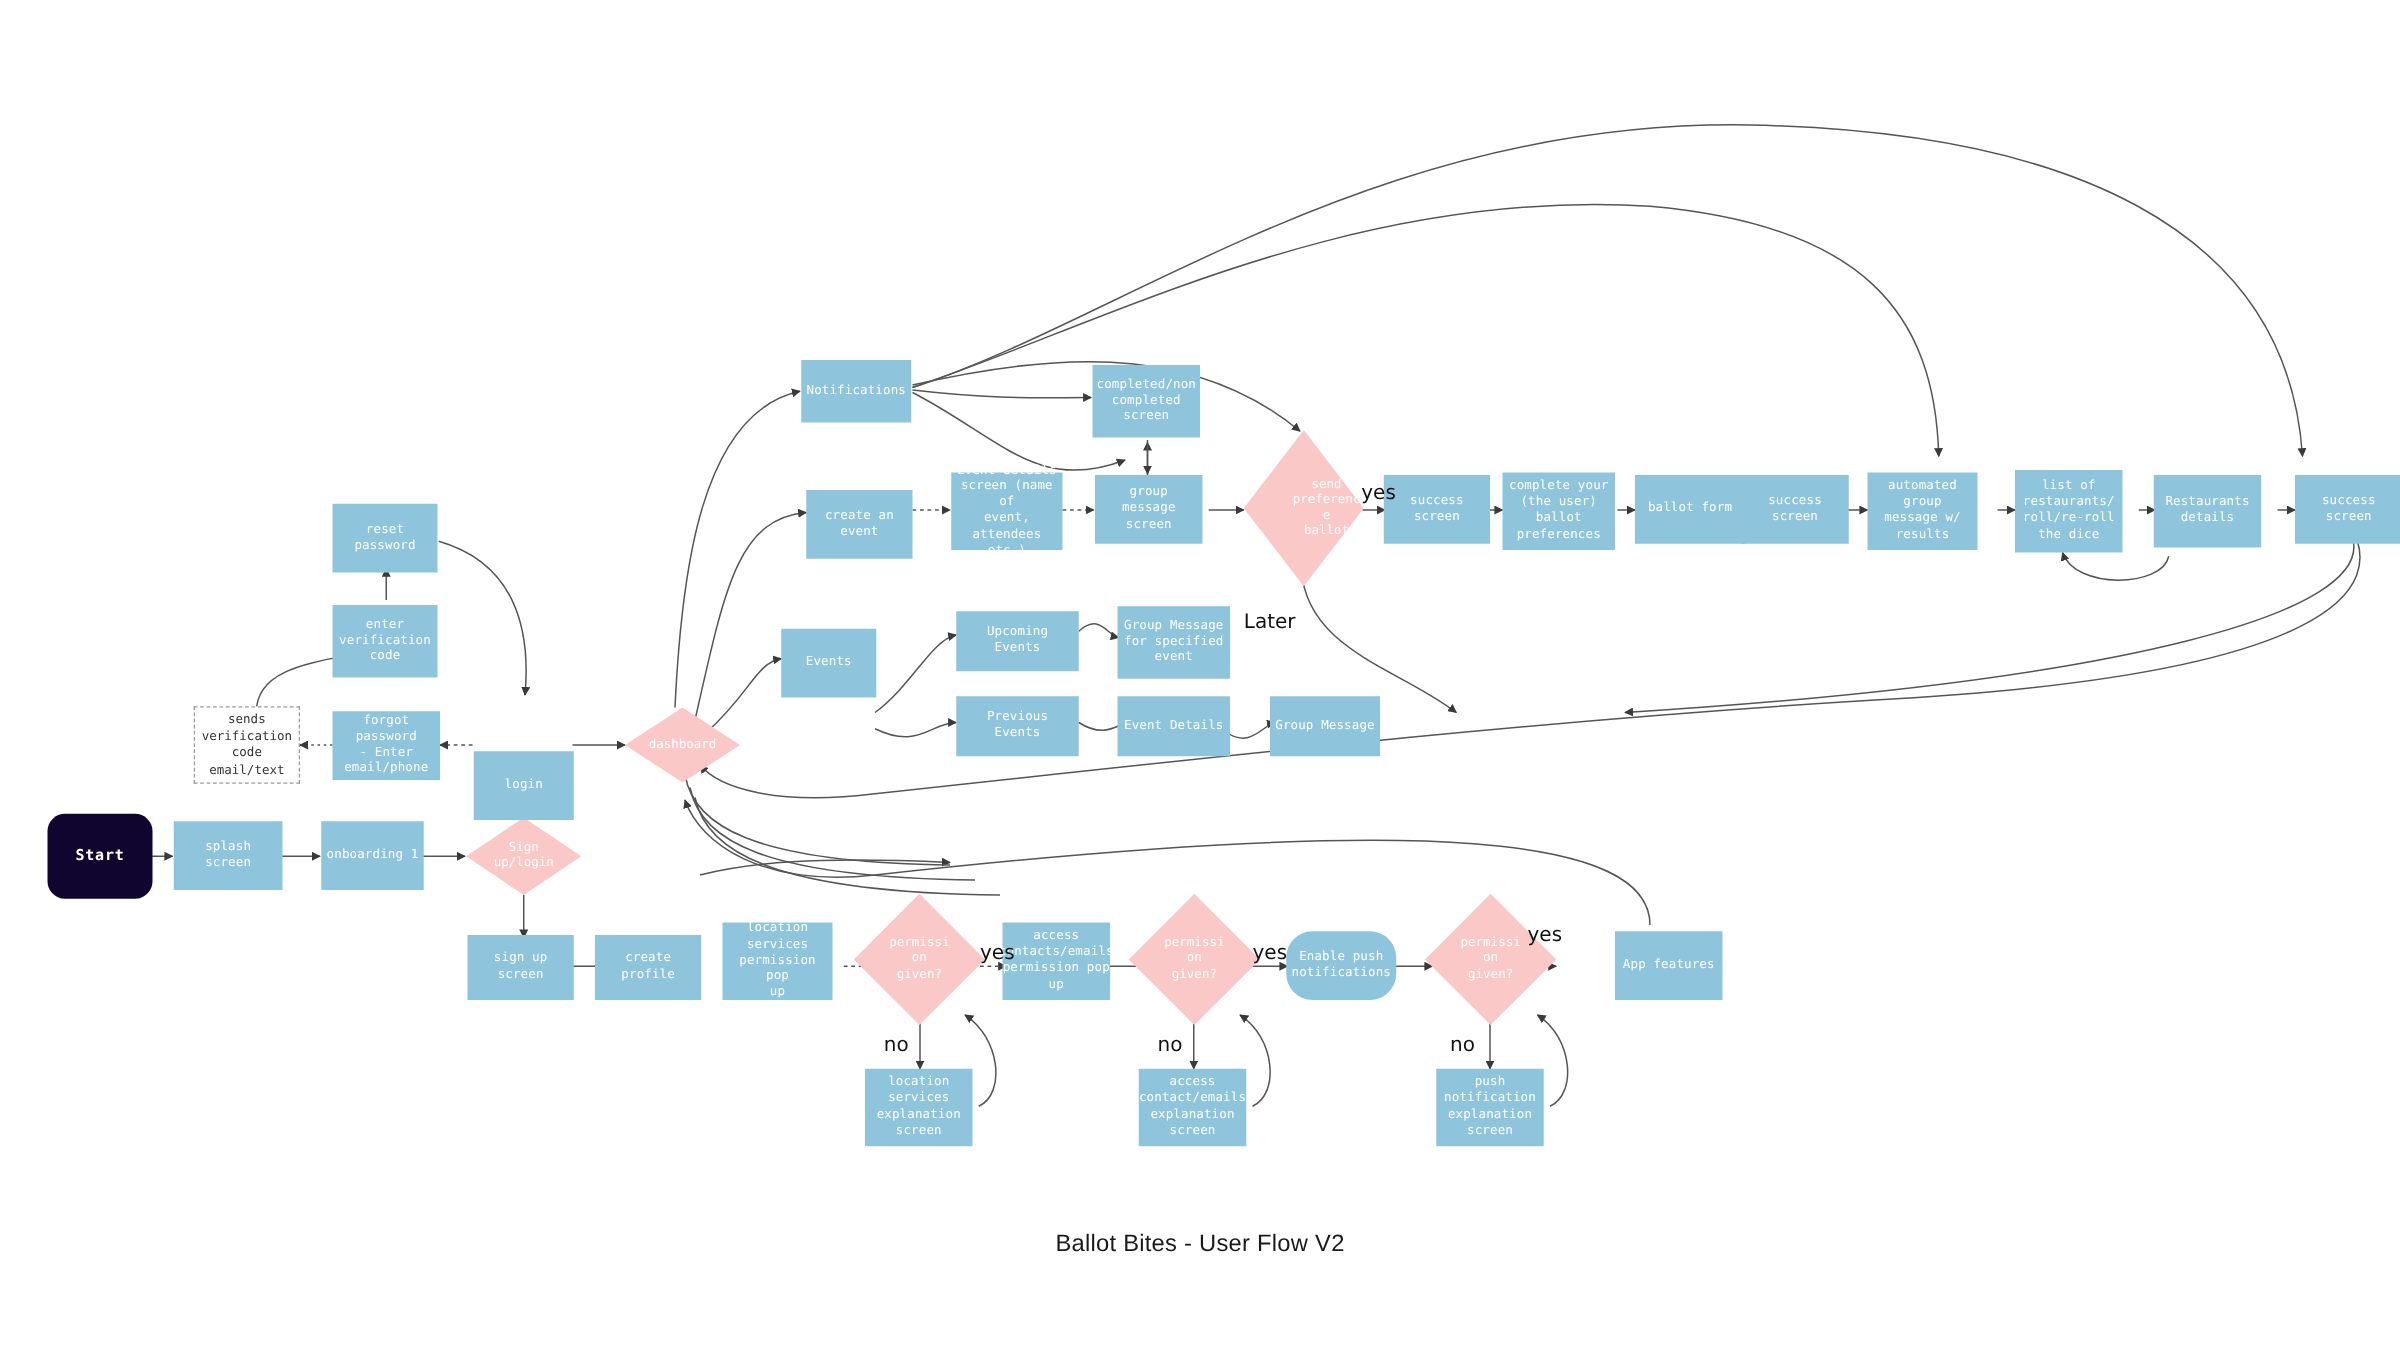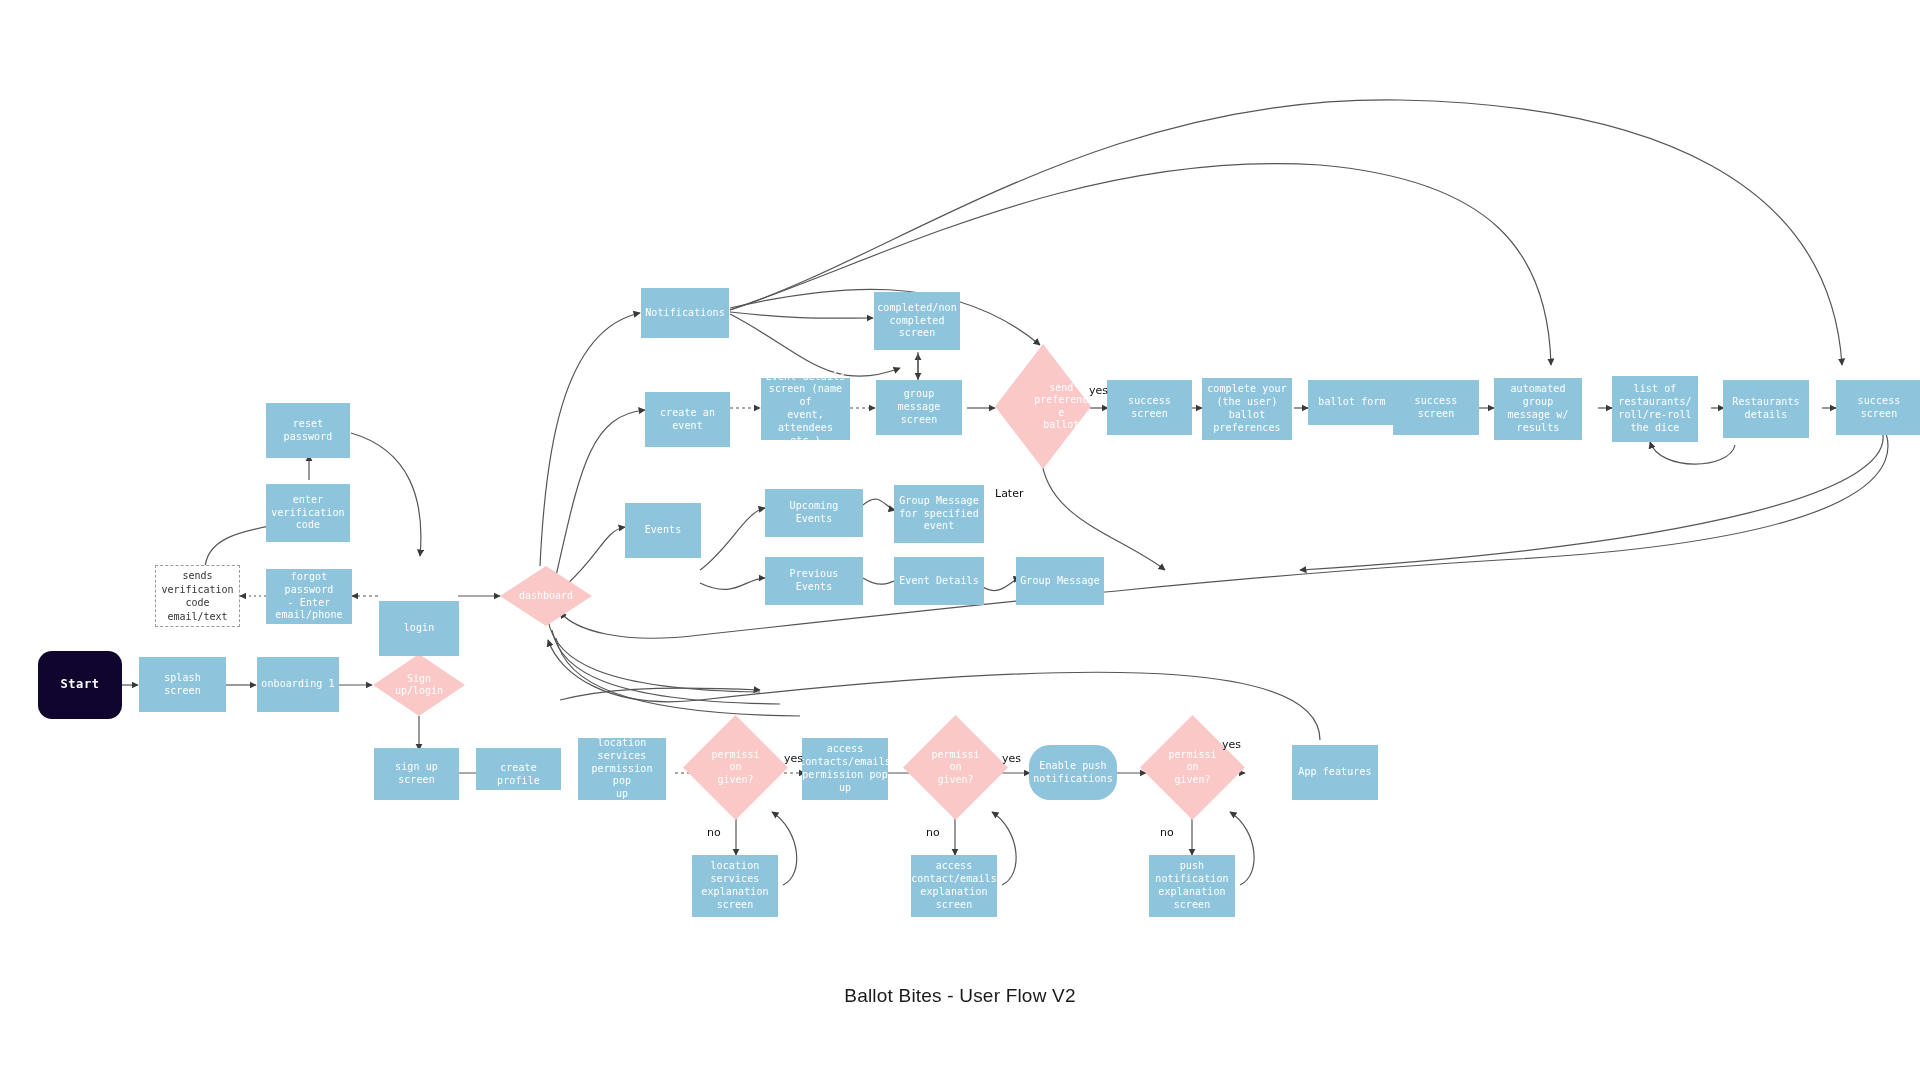--- a/index.html
+++ b/index.html
@@ -75,21 +75,21 @@
   }
   .decision .dlabel {
     position: relative;
     z-index: 1;
     max-width: 62%;
     word-break: break-all;
   }
   .edge-label {
     position: absolute;
     font-family: "DejaVu Sans", sans-serif;
-    font-size: 11px;
+    font-size: 16px;
     color: #111111;
     z-index: 4;
     white-space: nowrap;
   }
   #diagram-title {
     position: absolute;
     left: 0;
     top: 985px;
     width: 1920px;
     text-align: center;
@@ -225,21 +225,21 @@
   <div class="node decision" style="left:373px; top:654px; width:92px; height:62px;">
     <span class="dia"></span>
     <span class="dlabel">Sign
 up/login</span>
   </div>
 
   <div class="node proc" style="left:374px; top:748px; width:85px; height:52px;">
     <span>sign up screen</span>
   </div>
 
-  <div class="node proc" style="left:476px; top:748px; width:85px; height:42px;align-items:flex-end;">
+  <div class="node proc" style="left:476px; top:748px; width:85px; height:52px;">
     <span>create profile</span>
   </div>
 
   <div class="node proc" style="left:578px; top:738px; width:88px; height:62px;">
     <span>location
 services
 permission pop
 up</span>
   </div>
 
@@ -369,21 +369,21 @@
     <span>success screen</span>
   </div>
 
   <div class="node proc" style="left:1202px; top:378px; width:90px; height:62px;">
     <span>complete your
 (the user)
 ballot
 preferences</span>
   </div>
 
-  <div class="node proc" style="left:1308px; top:380px; width:88px; height:45px;">
+  <div class="node proc" style="left:1308px; top:380px; width:88px; height:55px;">
     <span>ballot form</span>
   </div>
 
   <div class="node proc" style="left:1393px; top:380px; width:86px; height:55px;">
     <span>success screen</span>
   </div>
 
   <div class="node proc" style="left:1494px; top:378px; width:88px; height:62px;">
     <span>automated group
 message w/

